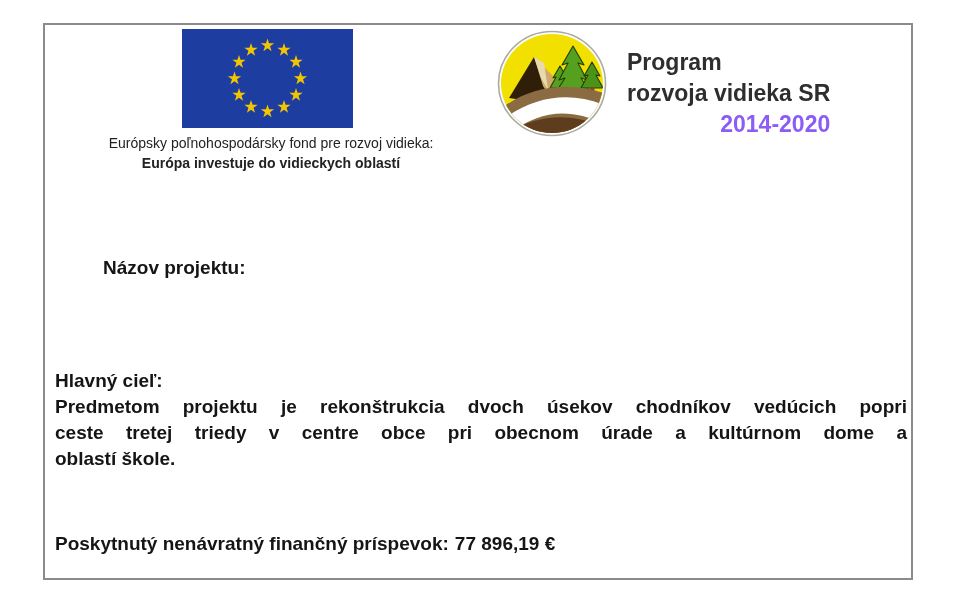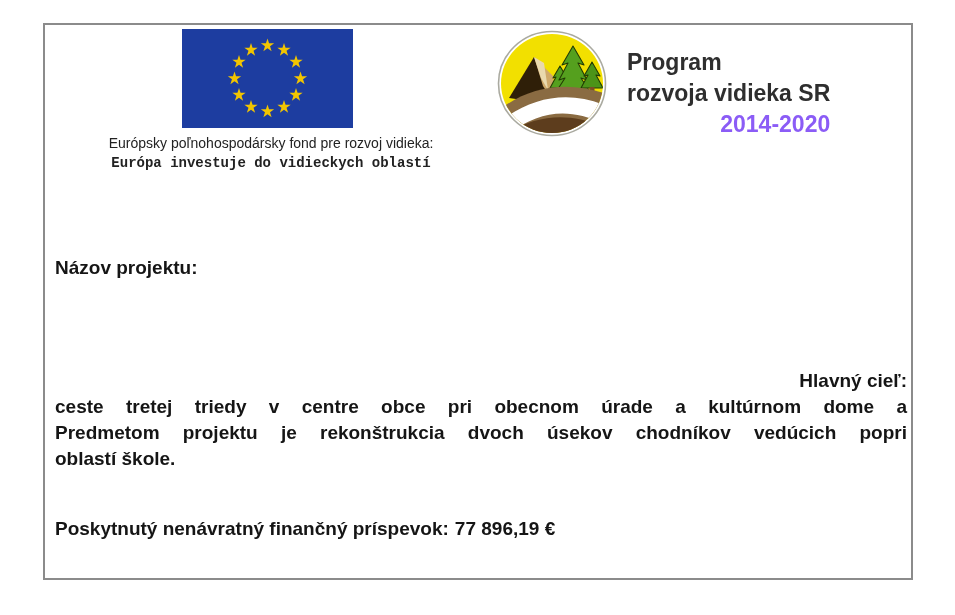--- a/index.html
+++ b/index.html
@@ -31,21 +31,21 @@
   .eu-caption {
     position: absolute;
     left: 8px;
     top: 108px;
     width: 436px;
     text-align: center;
     font-size: 14px;
     line-height: 20px;
     color: #222222;
   }
-  .eu-caption .line2 { font-weight: bold; font-family: Liberation Mono, monospace; }
+  .eu-caption .line2 { font-weight: bold; }
   
   .prv-logo {
     position: absolute;
     left: 452px;
     top: 5px;
     width: 110px;
     height: 107px;
   }
   .prv-text {
     position: absolute;
@@ -60,29 +60,29 @@
   .prv-text .period { color: #8b5cf6; text-align: right; }
   
   .txt {
     position: absolute;
     left: 10px;
     width: 852px;
     font-size: 19px;
     font-weight: bold;
     color: #151515;
   }
-  .block-name { top: 228px; line-height: 30px; }
+  .block-name { top: 228px; line-height: 30px; margin-left: 48px; }
   .block-goal { top: 342px; line-height: 26px; }
-  .block-goal .label { line-height: 27px; text-align: right; }
+  .block-goal .label { line-height: 27px; }
   .goal-line {
     text-align: justify;
     text-align-last: justify;
   }
   .goal-line.last { text-align-last: left; }
-  .block-contrib { top: 491px; line-height: 26px; }
+  .block-contrib { top: 506px; line-height: 26px; }
   .block-contrib .value { margin-left: 6px; }
 </style>
 </head>
 <body>
 
 <div class="doc-frame">
 
   <div class="eu-flag">
     <svg width="171" height="99" viewBox="0 0 171 99" xmlns="http://www.w3.org/2000/svg" aria-hidden="true">
       <defs>
@@ -147,22 +147,22 @@
     <div>rozvoja vidieka SR</div>
     <div class="period">2014-2020</div>
   </div>
 
   <div class="txt block-name">
     <div class="label">Názov projektu:</div>
   </div>
 
   <div class="txt block-goal">
     <div class="label">Hlavný cieľ:</div>
+    <div class="goal-line">Predmetom projektu je rekonštrukcia dvoch úsekov chodníkov vedúcich popri</div>
     <div class="goal-line">ceste tretej triedy v&nbsp;centre obce pri obecnom úrade a&nbsp;kultúrnom dome a</div>
-    <div class="goal-line">Predmetom projektu je rekonštrukcia dvoch úsekov chodníkov vedúcich popri</div>
     <div class="goal-line last">oblastí škole.</div>
   </div>
 
   <div class="txt block-contrib">
     <span>Poskytnutý nenávratný finančný príspevok:</span><span class="value">77 896,19 €</span>
   </div>
 
 </div>
 
 </body></html>

